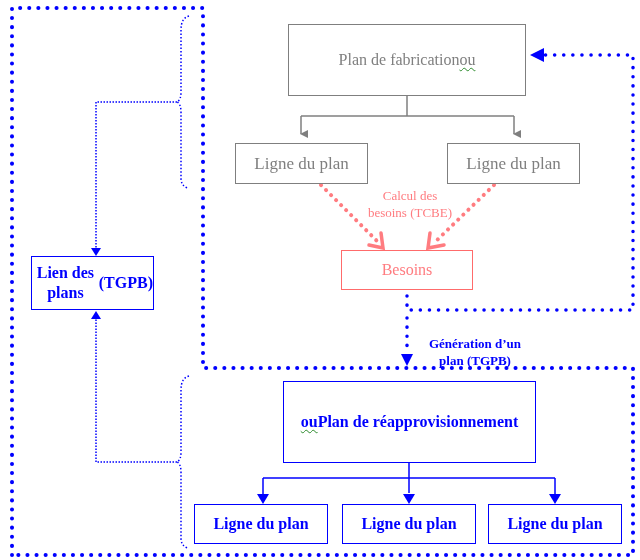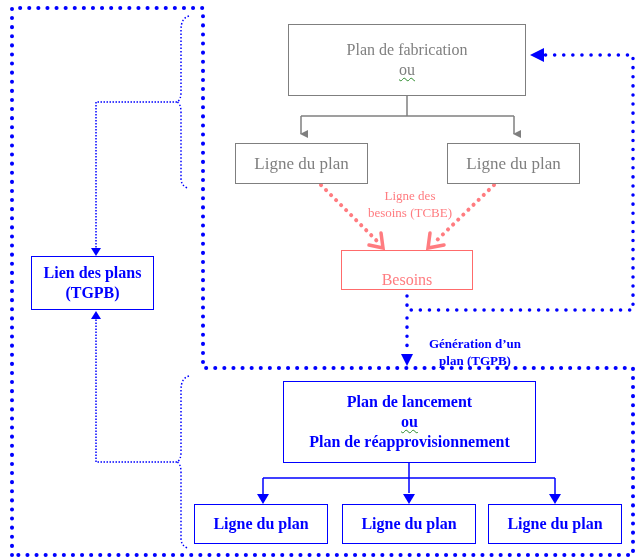--- a/index.html
+++ b/index.html
@@ -1,22 +1,22 @@
 <!DOCTYPE html>
 <html><head>
 <meta charset="utf-8">
 <style>
   html, body { margin: 0; padding: 0; background: #ffffff; }
   body { width: 640px; height: 560px; position: relative; overflow: hidden;
          font-family: "Liberation Serif", "DejaVu Serif", serif; }
   svg.lines { position: absolute; left: 0; top: 0; width: 640px; height: 560px; }
-  .box { position: absolute; box-sizing: border-box; display: flex; flex-direction: column;
+  .box { position: absolute; box-sizing: border-box; display: flex; flex-direction: row;
          align-items: center; justify-content: center; text-align: center; background: #fff; }
   .gray { border: 1px solid #7f7f7f; color: #7f7f7f; font-size: 16px; line-height: 20px; }
-  .pink { border: 1px solid #ff6b6b; color: #ff7c80; font-size: 16px; justify-content: flex-end; }
+  .pink { border: 1px solid #ff6b6b; color: #ff7c80; font-size: 16px; }
   .blue { border: 2px solid #0000ff; color: #0000ff; font-weight: bold; font-size: 16px; line-height: 20px; }
   .lbl { position: absolute; text-align: center; }
   .pinklbl { color: #ff7c80; font-size: 13px; line-height: 17px; }
   .bluelbl { color: #0000ff; font-size: 13px; line-height: 17px; font-weight: bold; margin-top: 20px; }
   .squig { text-decoration: underline wavy #2e8b2e; text-decoration-thickness: 1px; text-underline-offset: 2px; }
 </style>
 </head>
 <body>
 
 <svg class="lines" viewBox="0 0 640 560">
@@ -77,40 +77,39 @@
 </div>
 
 <div class="box gray" style="left:235px; top:143px; width:133px; height:41px; font-size:17px;">
   <span>Ligne du plan</span>
 </div>
 <div class="box gray" style="left:447px; top:143px; width:133px; height:41px; font-size:17px;">
   <span>Ligne du plan</span>
 </div>
 
 <div class="lbl pinklbl" style="left:360px; top:187px; width:100px;">
-  <div>Ligne des</div>
+  <div>Calcul des</div>
   <div>besoins (TCBE)</div>
 </div>
 
 <div class="box pink" style="left:341px; top:250px; width:132px; height:40px;">
   <span>Besoins</span>
 </div>
 
 <div class="lbl bluelbl" style="left:420px; top:315px; width:110px;">
   <div>Génération d’un</div>
   <div>plan (TGPB)</div>
 </div>
 
 <div class="box blue" style="left:31px; top:256px; width:123px; height:54px; border-width:1.5px;">
   <span>Lien des plans</span>
   <span>(TGPB)</span>
 </div>
 
 <div class="box blue" style="left:283px; top:381px; width:253px; height:82px; border-width:1.5px;">
-  <span>Plan de lancement</span>
   <span class="squig">ou</span>
   <span>Plan de réapprovisionnement</span>
 </div>
 
 <div class="box blue" style="left:194px; top:504px; width:134px; height:40px; border-width:1.5px;">
   <span>Ligne du plan</span>
 </div>
 <div class="box blue" style="left:342px; top:504px; width:134px; height:40px; border-width:1.5px;">
   <span>Ligne du plan</span>
 </div>

